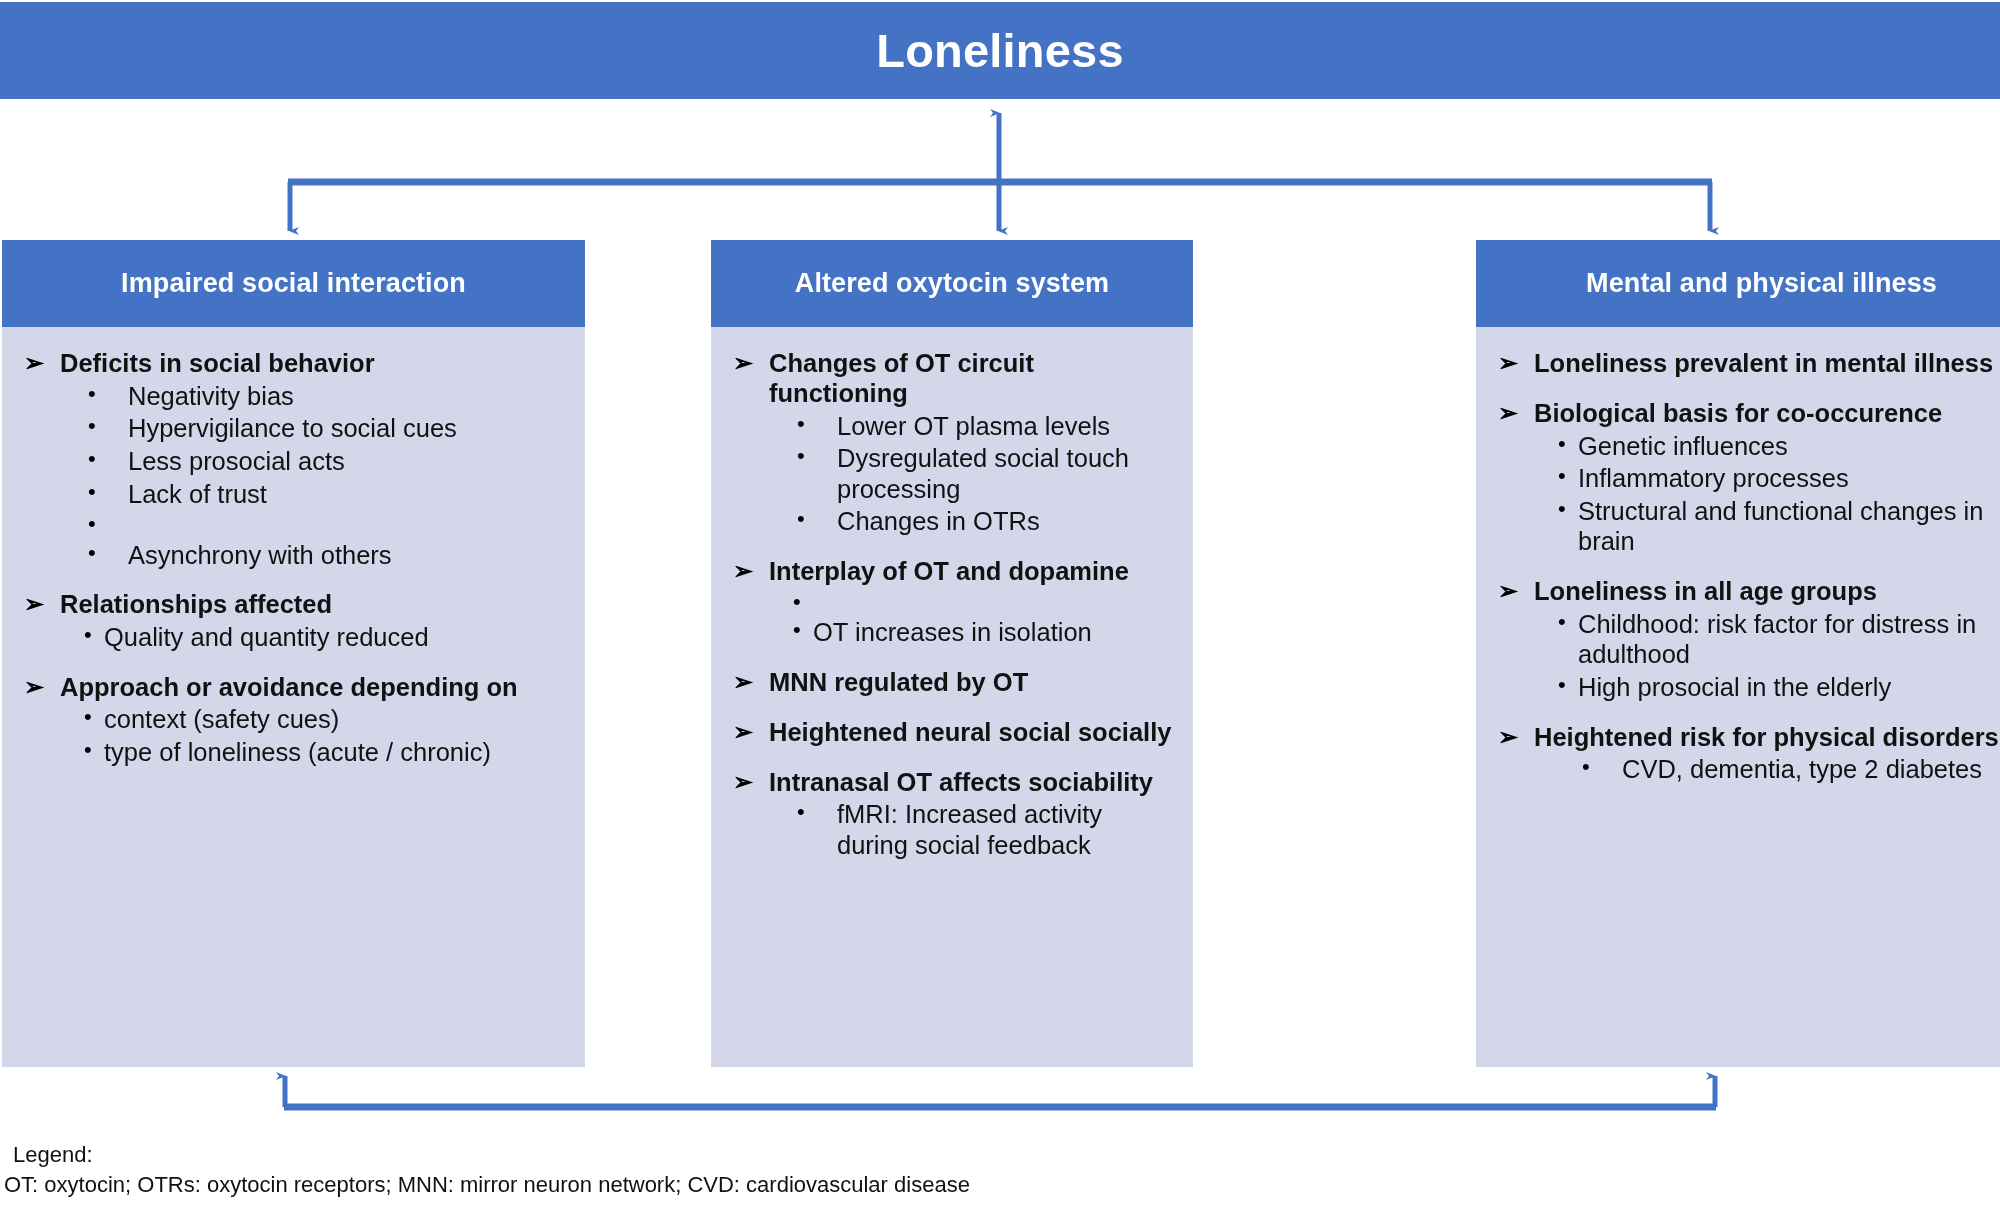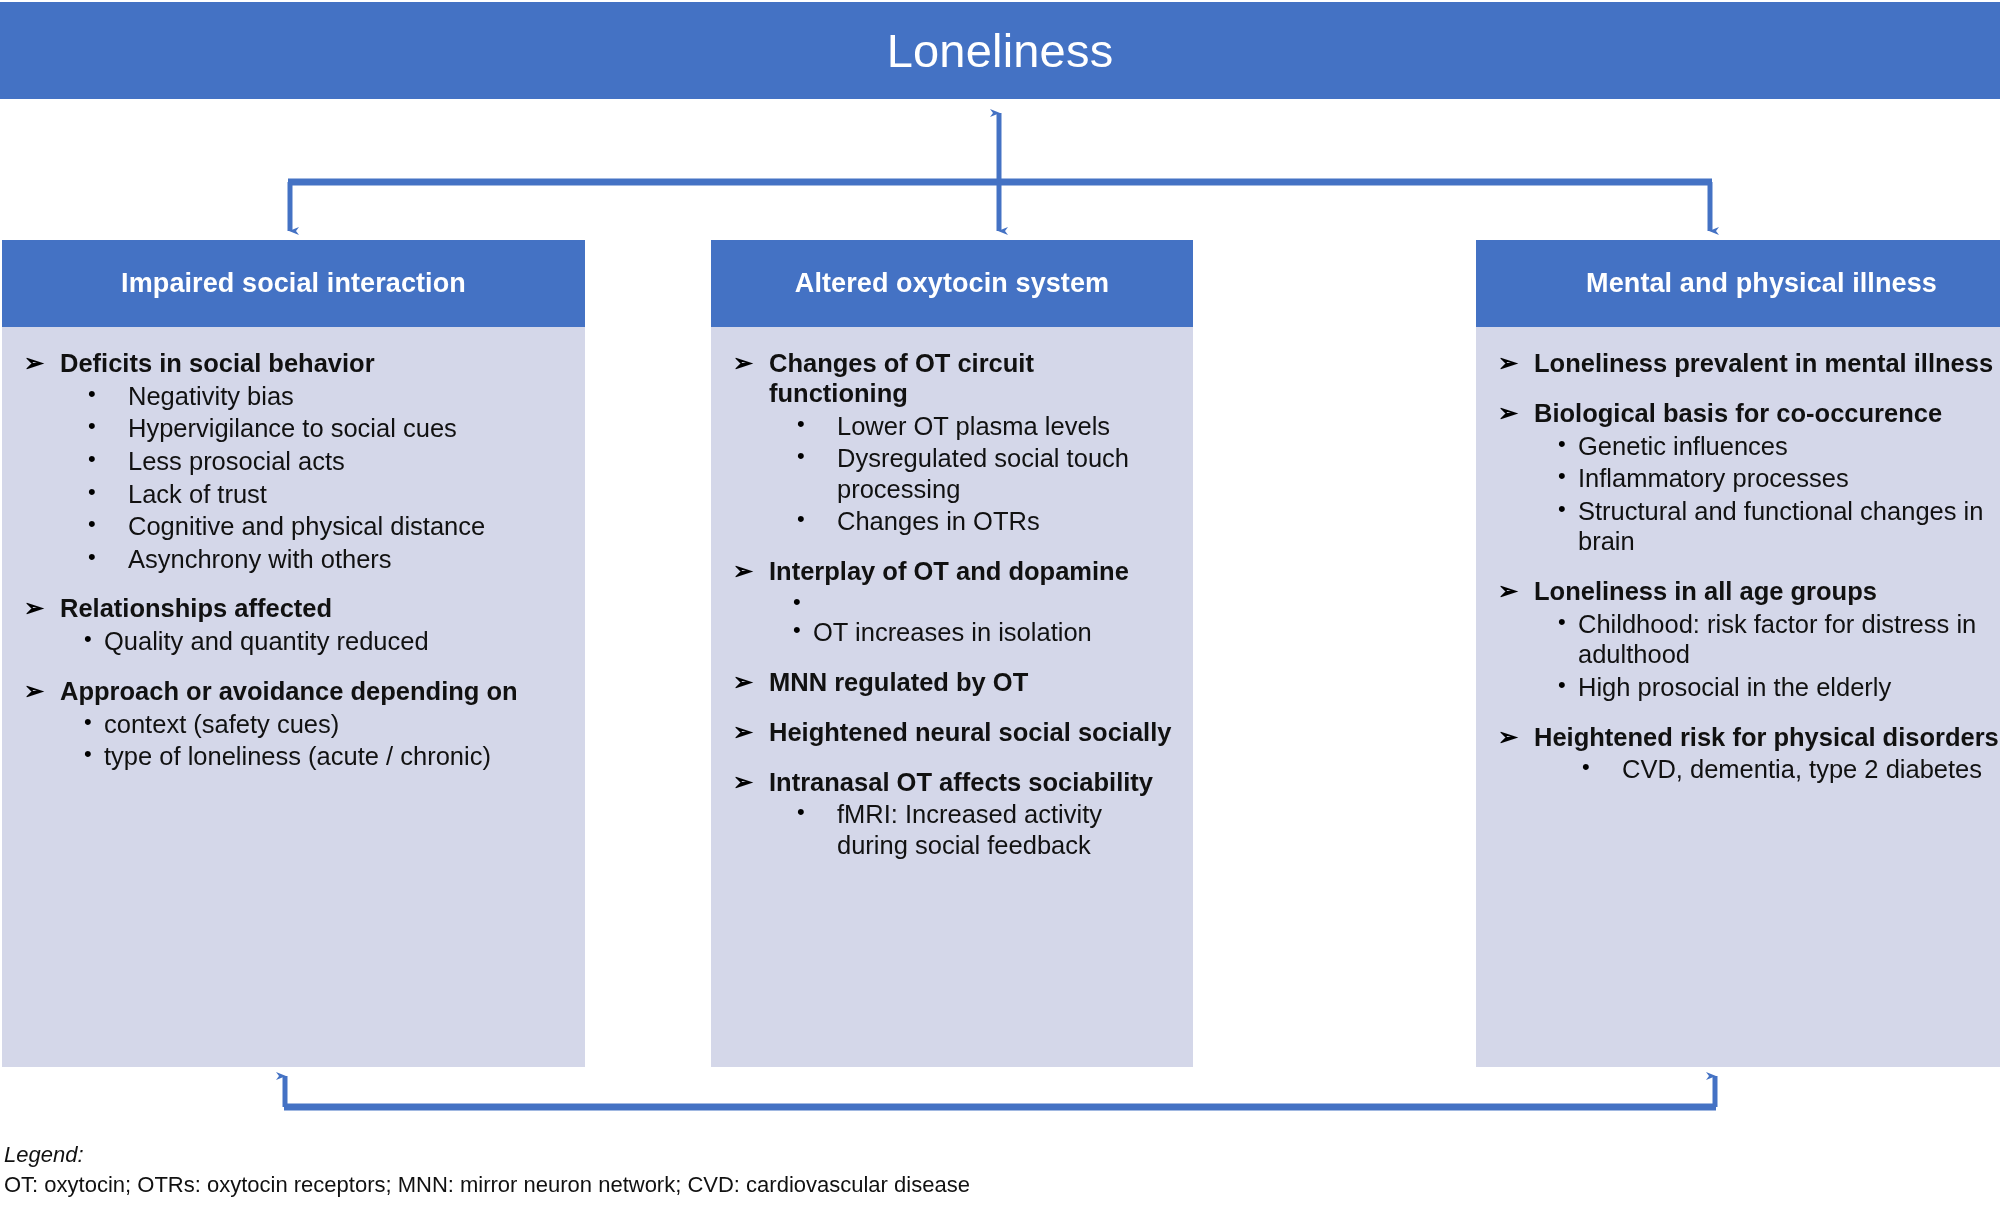--- a/index.html
+++ b/index.html
@@ -27,21 +27,21 @@
     width: 2000px;
     height: 97px;
     background: #4472C4;
     display: flex;
     align-items: center;
     justify-content: center;
   }
   .title-box .title-text {
     color: #ffffff;
     font-size: 47px;
-    font-weight: 400;
+    font-weight: 700;
     letter-spacing: 0.2px;
     line-height: 1;
   }
 
   
   .connectors {
     position: absolute;
     left: 0; top: 0;
     width: 2000px; height: 1228px;
     pointer-events: none;
@@ -124,23 +124,23 @@
 
   
   .legend {
     position: absolute;
     left: 4px;
     top: 1140px;
     width: 1500px;
     color: #111111;
   }
   .legend-title {
-    font-style: italic;
     font-size: 22px;
     line-height: 1.35;
+    margin-left: 9px;
   }
   .legend-body {
     font-size: 22px;
     line-height: 1.35;
   }
 </style>
 </head>
 <body>
 
 <div id="canvas">
@@ -205,21 +205,20 @@
           <li>
               <span class="dot">•</span>
               <span class="sub-text">Less prosocial acts</span>
             </li>
           <li>
               <span class="dot">•</span>
               <span class="sub-text">Lack of trust</span>
             </li>
           <li>
               <span class="dot">•</span>
-              <span class="sub-text">Cognitive and physical distance</span>
             </li>
           <li>
               <span class="dot">•</span>
               <span class="sub-text">Asynchrony with others</span>
             </li>
         </ul>
       </div>
 
       <div class="group">
         <div class="group-head">

